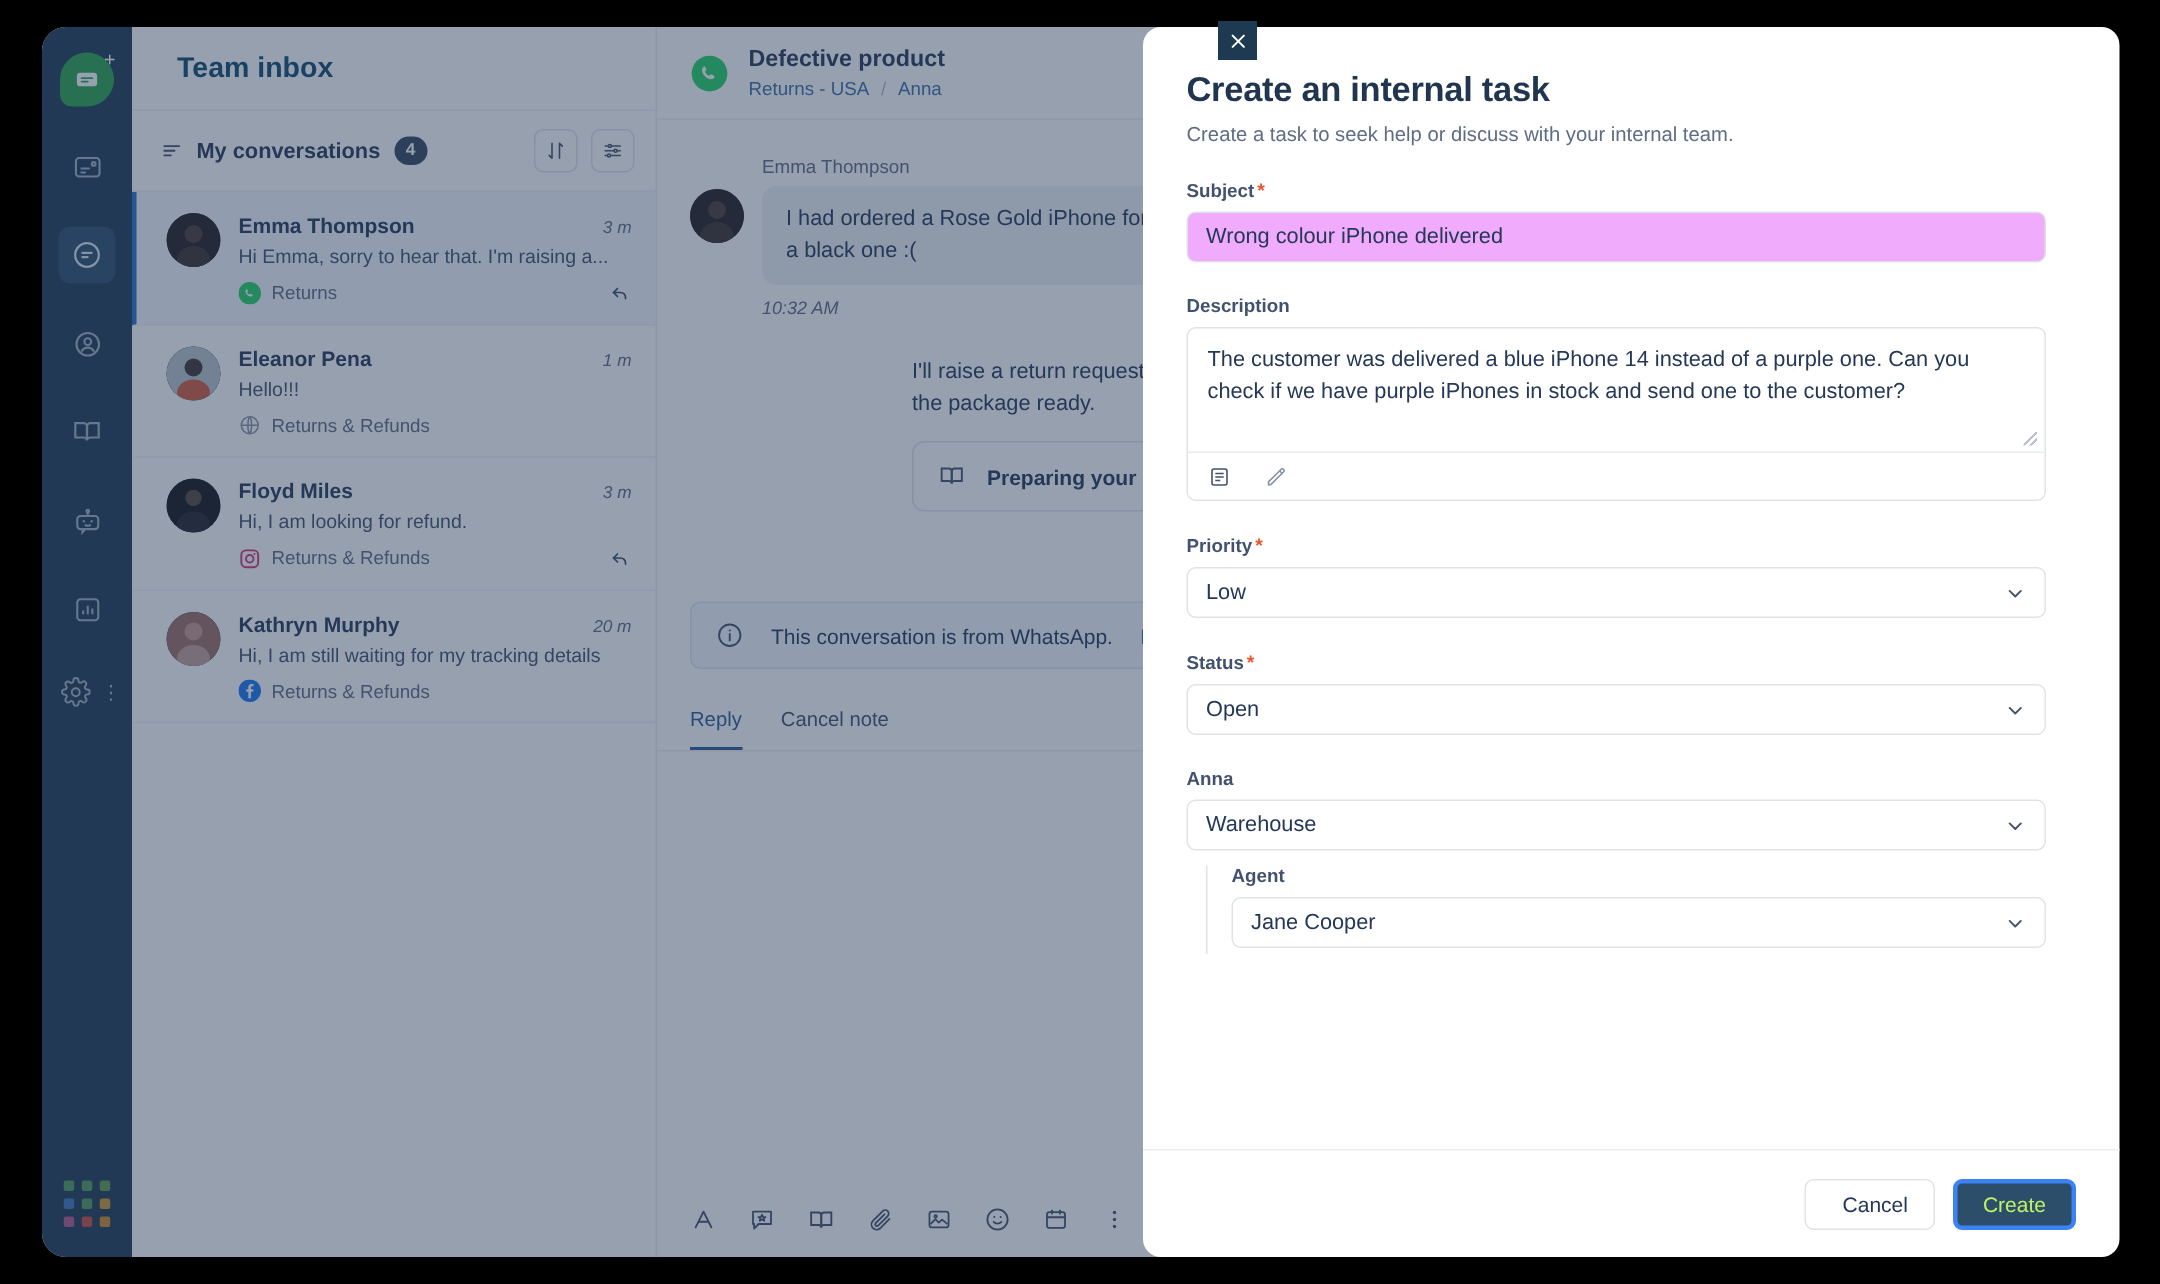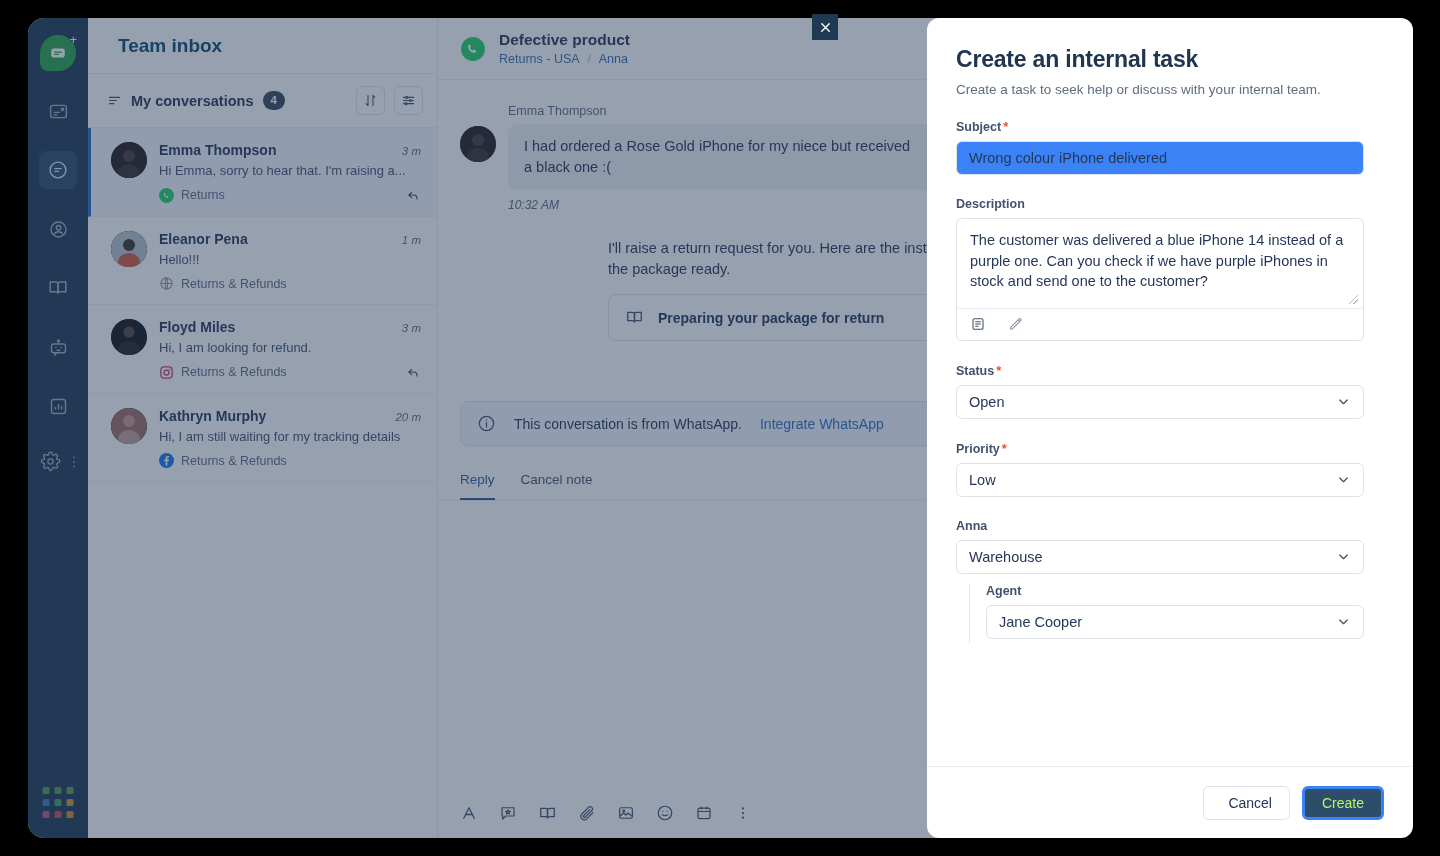--- a/index.html
+++ b/index.html
@@ -162,35 +162,35 @@
   .close-btn {
     position: absolute; left: 812px; top: 14px;
     width: 26px; height: 26px; background: #1e3a52;
     display: flex; align-items: center; justify-content: center;
     color: #ffffff; z-index: 40;
   }
 
   
   .drawer {
     position: absolute; right: 27px; top: 18px;
-    width: 486px; height: 820px; background: #ffffff;
+    width: 651px; height: 820px; background: #ffffff;
     border-radius: 12px;
     display: flex; flex-direction: column; z-index: 30;
   }
   .drawer-body { flex: 1; padding: 28px 49px 0 29px; overflow: hidden; }
   .drawer-title { font-size: 23px; font-weight: 700; color: #20364f; letter-spacing: -0.2px; }
   .drawer-sub { font-size: 13.5px; color: #5e6c84; margin-top: 9px; }
 
   .field { margin-top: 22px; }
   .field-label { font-size: 12.5px; color: #42526e; font-weight: 600; margin-bottom: 7px; }
   .req { color: #e8552c; font-size: 13px; margin-left: 2px; }
   .input {
     width: 100%; height: 34px; border: 1px solid #dfe3e8; border-radius: 6px;
     padding: 0 12px; font-size: 14.5px; color: #253858;
-    font-family: "Liberation Sans", sans-serif; background: #3b82f6;
+    font-family: "Liberation Sans", sans-serif; background: #f0abfc;
     display: flex; align-items: center;
   }
   .textwrap { border: 1px solid #dfe3e8; border-radius: 6px; overflow: hidden; }
   .textarea {
     min-height: 82px; padding: 11px 13px 16px 13px;
     font-size: 14.5px; color: #253858; line-height: 1.42; position: relative;
   }
   .resize-grip {
     position: absolute; right: 5px; bottom: 4px; width: 9px; height: 9px;
     background:
@@ -631,38 +631,38 @@
                   <path d="M4 20l2.5-.6L19.2 6.7a1.8 1.8 0 0 0-2.5-2.5L4 16.9z"></path>
                   <path d="M15.5 6.2l2.3 2.3"></path>
                 </svg>
             </span>
           </div>
         </div>
       </div>
 
       <div class="field">
         <div class="field-label">
-          <span>Status</span><span class="req">*</span>
+          <span>Priority</span><span class="req">*</span>
         </div>
         <div class="select">
-          <span class="val">Open</span>
+          <span class="val">Low</span>
           <span class="chev">
             <svg width="15" height="15" viewBox="0 0 24 24" fill="none" stroke="#42526e" stroke-width="2" stroke-linecap="round" stroke-linejoin="round">
                 <path d="M6 9.5l6 6 6-6"></path>
               </svg>
           </span>
         </div>
       </div>
 
       <div class="field">
         <div class="field-label">
-          <span>Priority</span><span class="req">*</span>
+          <span>Status</span><span class="req">*</span>
         </div>
         <div class="select">
-          <span class="val">Low</span>
+          <span class="val">Open</span>
           <span class="chev">
             <svg width="15" height="15" viewBox="0 0 24 24" fill="none" stroke="#42526e" stroke-width="2" stroke-linecap="round" stroke-linejoin="round">
                 <path d="M6 9.5l6 6 6-6"></path>
               </svg>
           </span>
         </div>
       </div>
 
       <div class="field">
         <div class="field-label">Anna</div>

